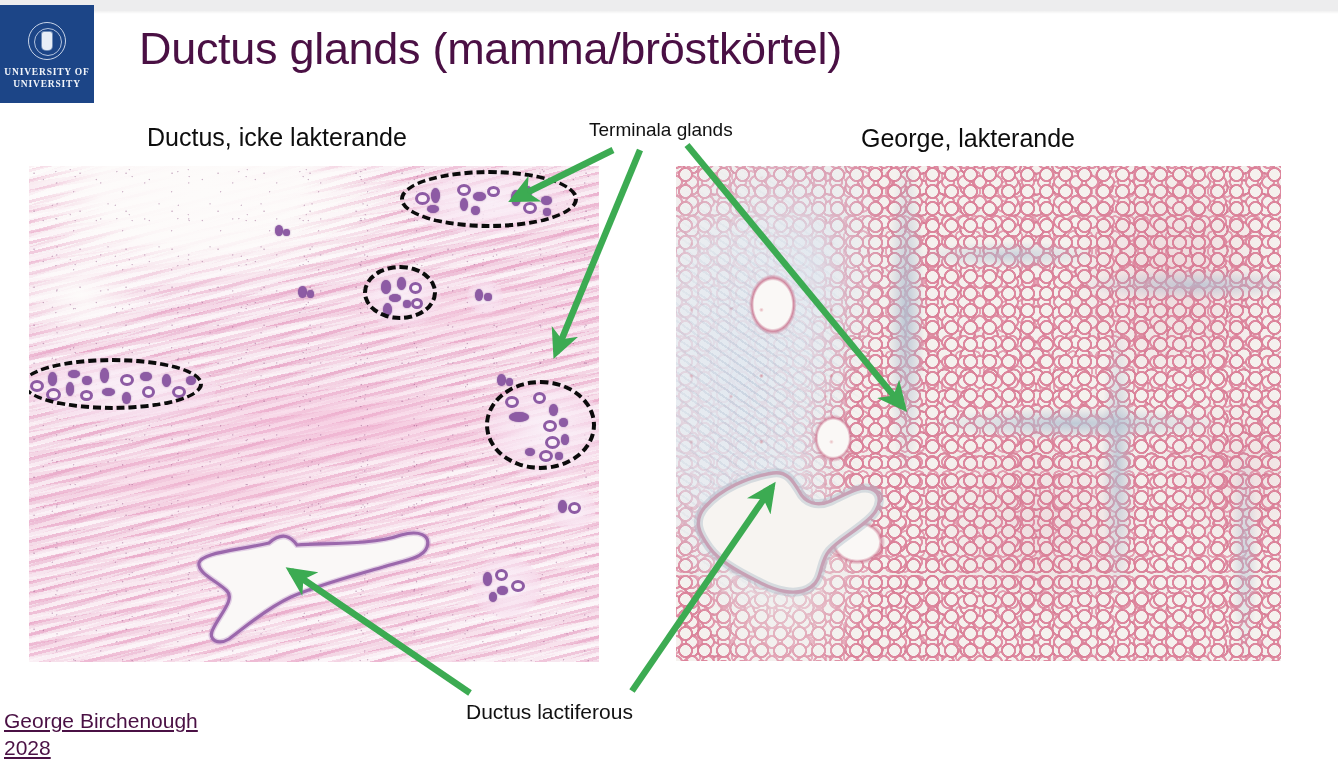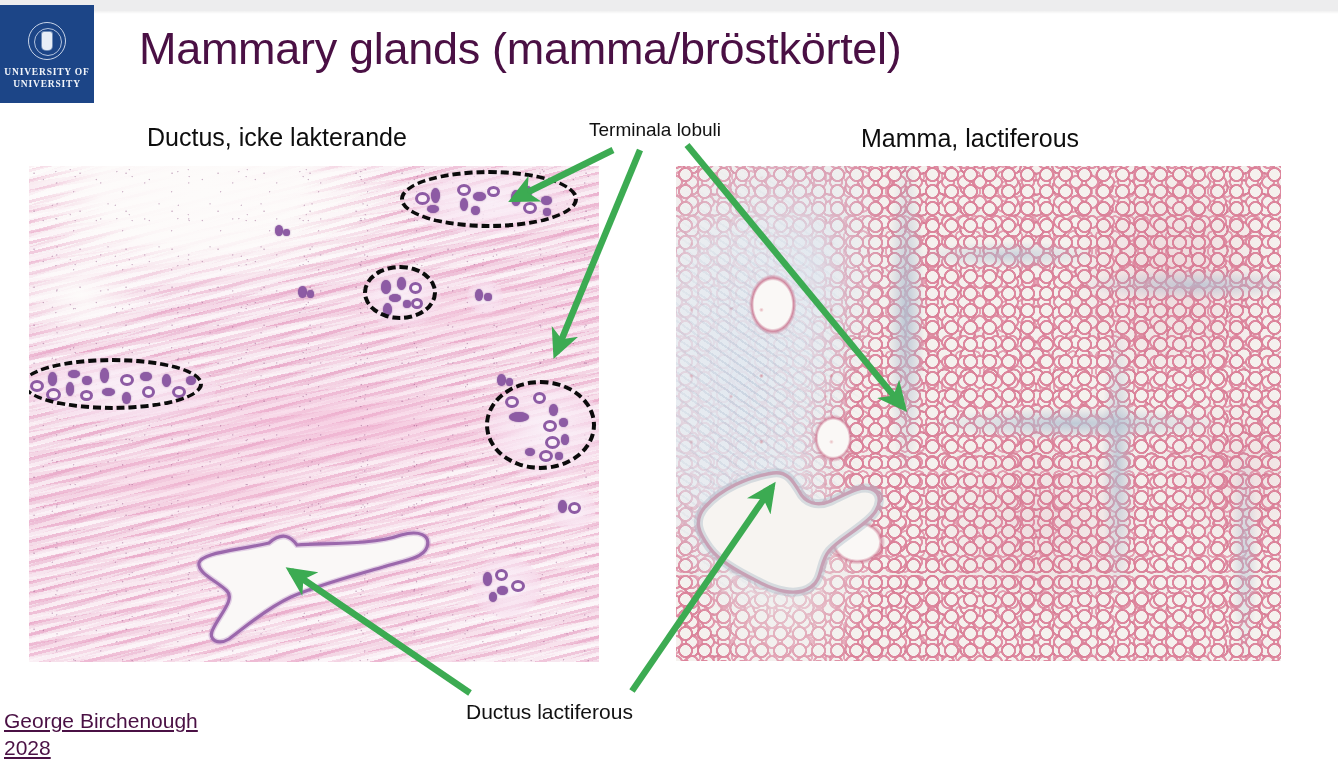--- a/index.html
+++ b/index.html
@@ -280,25 +280,25 @@
 
   <div id="top-band"></div>
   <div id="top-band-shadow"></div>
 
   <div id="logo">
     <div id="logo-seal"></div>
     <div class="logo-line">UNIVERSITY OF</div>
     <div class="logo-line">UNIVERSITY</div>
   </div>
 
-  <div id="title">Mammary glands (mamma/bröstkörtel)</div>
+  <div id="title">Ductus glands (mamma/bröstkörtel)</div>
 
   <div id="label-left">Ductus, icke lakterande</div>
-  <div id="label-right">Mamma, lactiferous</div>
-  <div id="label-terminala">Terminala lobuli</div>
+  <div id="label-right">George, lakterande</div>
+  <div id="label-terminala">Terminala glands</div>
   <div id="label-ductus">Ductus lactiferous</div>
 
   <div class="micro" id="micro-left">
     <div class="layer he-base"></div>
     <div class="layer he-fibers"></div>
     <div class="layer he-fibers2"></div>
     <div class="layer he-wash-top"></div>
     <div class="layer he-wash-mid"></div>
     <div class="layer he-speckle"></div>
 

